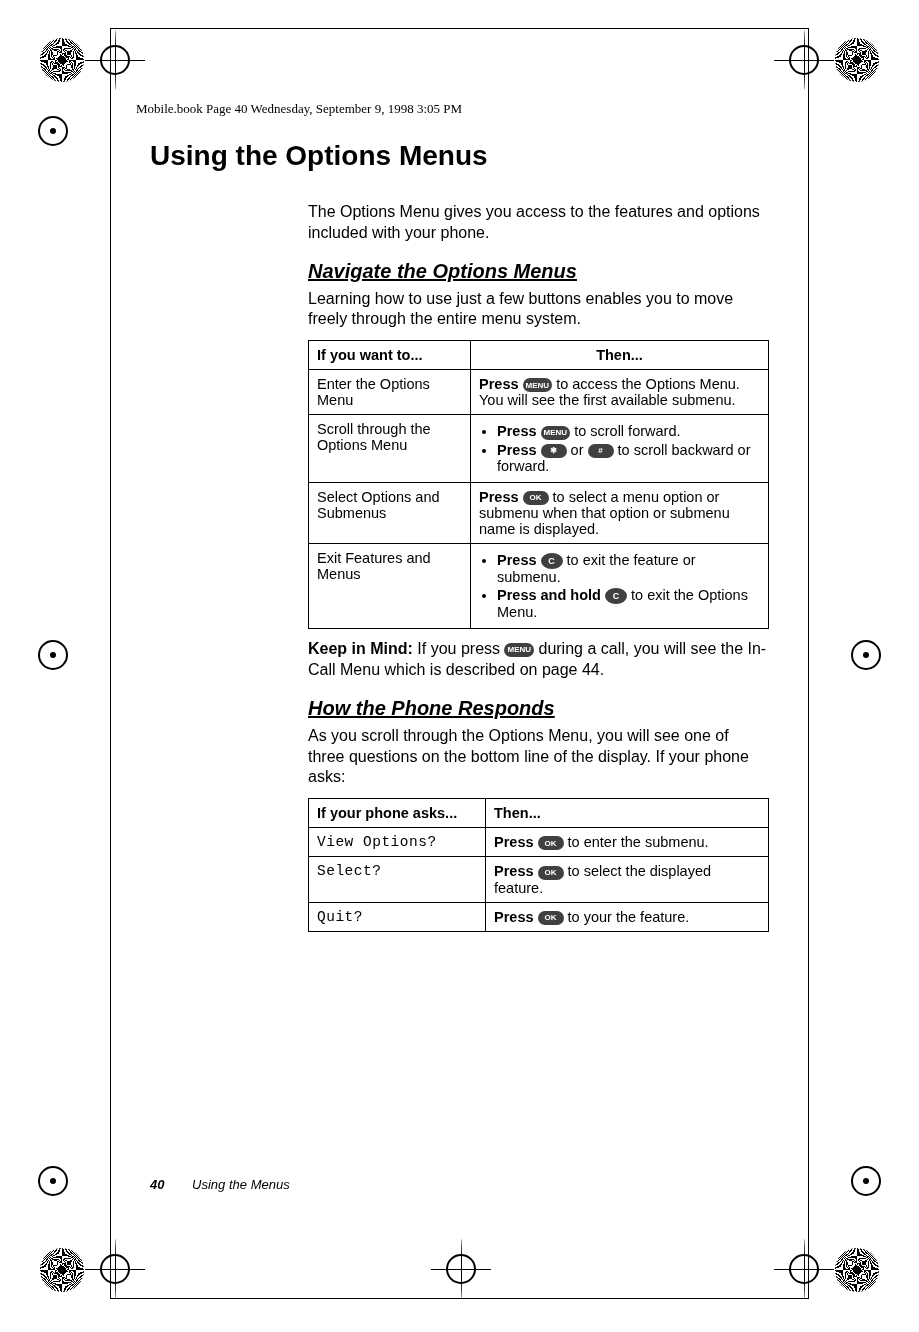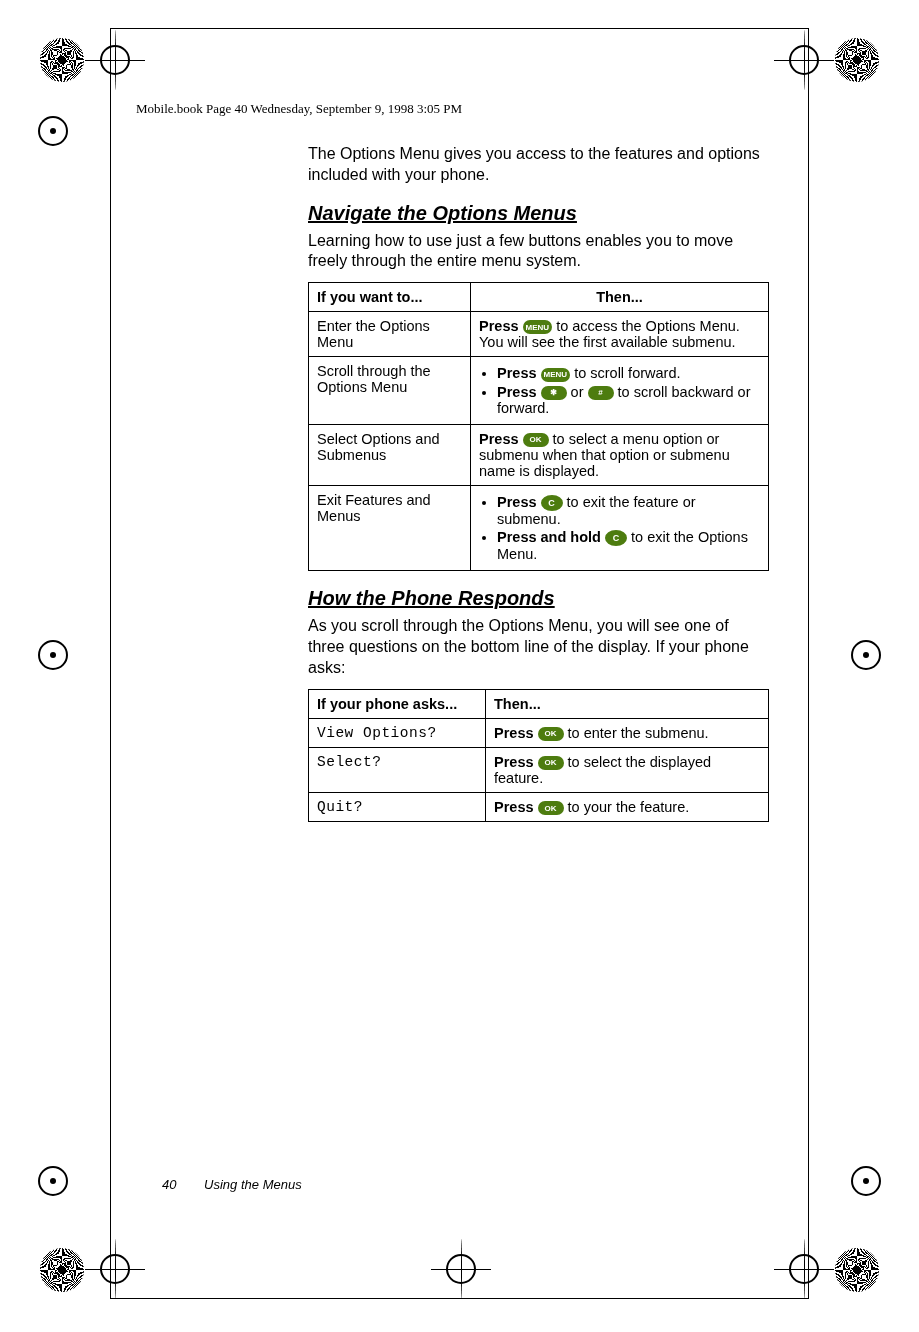--- a/index.html
+++ b/index.html
@@ -80,38 +80,38 @@
     border: 1px solid #000;
     padding: 6px 8px;
     vertical-align: top;
     text-align: left;
   }
   table.grid th { font-weight: bold; }
   table.grid th:first-child, table.grid td:first-child { width: 145px; }
   .key {
     display: inline-flex;
     align-items: center; justify-content: center;
-    background: #4d7c0f; color: #fff;
+    background: #404040; color: #fff;
     border-radius: 10px;
     min-width: 20px; height: 14px;
     font-size: 8px; font-weight: bold;
     padding: 0 3px;
     vertical-align: middle;
   }
   .key.round { border-radius: 50%; width: 16px; height: 16px; min-width: 16px; font-size: 9px; }
   ul.cell-list { margin: 0; padding-left: 18px; }
   ul.cell-list li { margin: 2px 0; }
   .lcd { font-family: "Courier New", monospace; letter-spacing: 0.5px; }
   .footer {
     position: absolute;
     left: 150px;
     bottom: 140px;
     font-size: 13px;
   }
-  .footer .pg { font-weight: normal; font-style: italic; margin-right: 24px; margin-left: 12px; }
+  .footer .pg { font-weight: bold; font-style: italic; margin-right: 24px; }
   .footer .lbl { font-style: italic; }
 </style>
 </head>
 <body>
 
 <div class="crop-line crop-h-top"></div>
 <div class="crop-line crop-h-bot"></div>
 <div class="crop-line crop-v-left"></div>
 <div class="crop-line crop-v-right"></div>
 <div class="rosette" style="top:38px; left:40px;"></div>
@@ -125,20 +125,21 @@
 <div class="reg-dot" style="top:640px; left:38px;"></div>
 <div class="reg-dot" style="top:640px; right:38px;"></div>
 <div class="reg-dot" style="top:1166px; left:38px;"></div>
 <div class="reg-dot" style="top:1166px; right:38px;"></div>
 <div class="reg-dot" style="top:116px; left:38px;"></div>
 <div class="reg-dot cross" style="bottom:48px; left:446px;"></div>
 
 <div class="header-line">Mobile.book  Page 40  Wednesday, September 9, 1998  3:05 PM</div>
 
 <div class="content">
+  <h1 class="chapter">Using the Options Menus</h1>
 
   <div class="body-col">
     <p>The Options Menu gives you access to the features and options included with your phone.</p>
 
     <h2 class="section">Navigate the Options Menus</h2>
     <p>Learning how to use just a few buttons enables you to move freely through the entire menu system.</p>
 
     <table class="grid">
       <tbody>
           <tr>
@@ -171,20 +172,23 @@
         <td>
           <ul class="cell-list">
             <li><b>Press </b><span class="key round">C</span><span> to exit the feature or submenu.</span></li>
             <li><b>Press and hold </b><span class="key round">C</span><span> to exit the Options Menu.</span></li>
           </ul>
         </td>
       </tr>
     </tbody>
       </table>
 
+    <p>
+      <b>Keep in Mind:</b><span> If you press </span><span class="key">MENU</span><span> during a call, you will see the In-Call Menu which is described on page 44.</span>
+    </p>
 
     <h2 class="section">How the Phone Responds</h2>
     <p>As you scroll through the Options Menu, you will see one of three questions on the bottom line of the display. If your phone asks:</p>
 
     <table class="grid">
       <tbody>
           <tr>
         <th style="width:160px;">If your phone asks...</th>
         <th>Then...</th>
       </tr>

